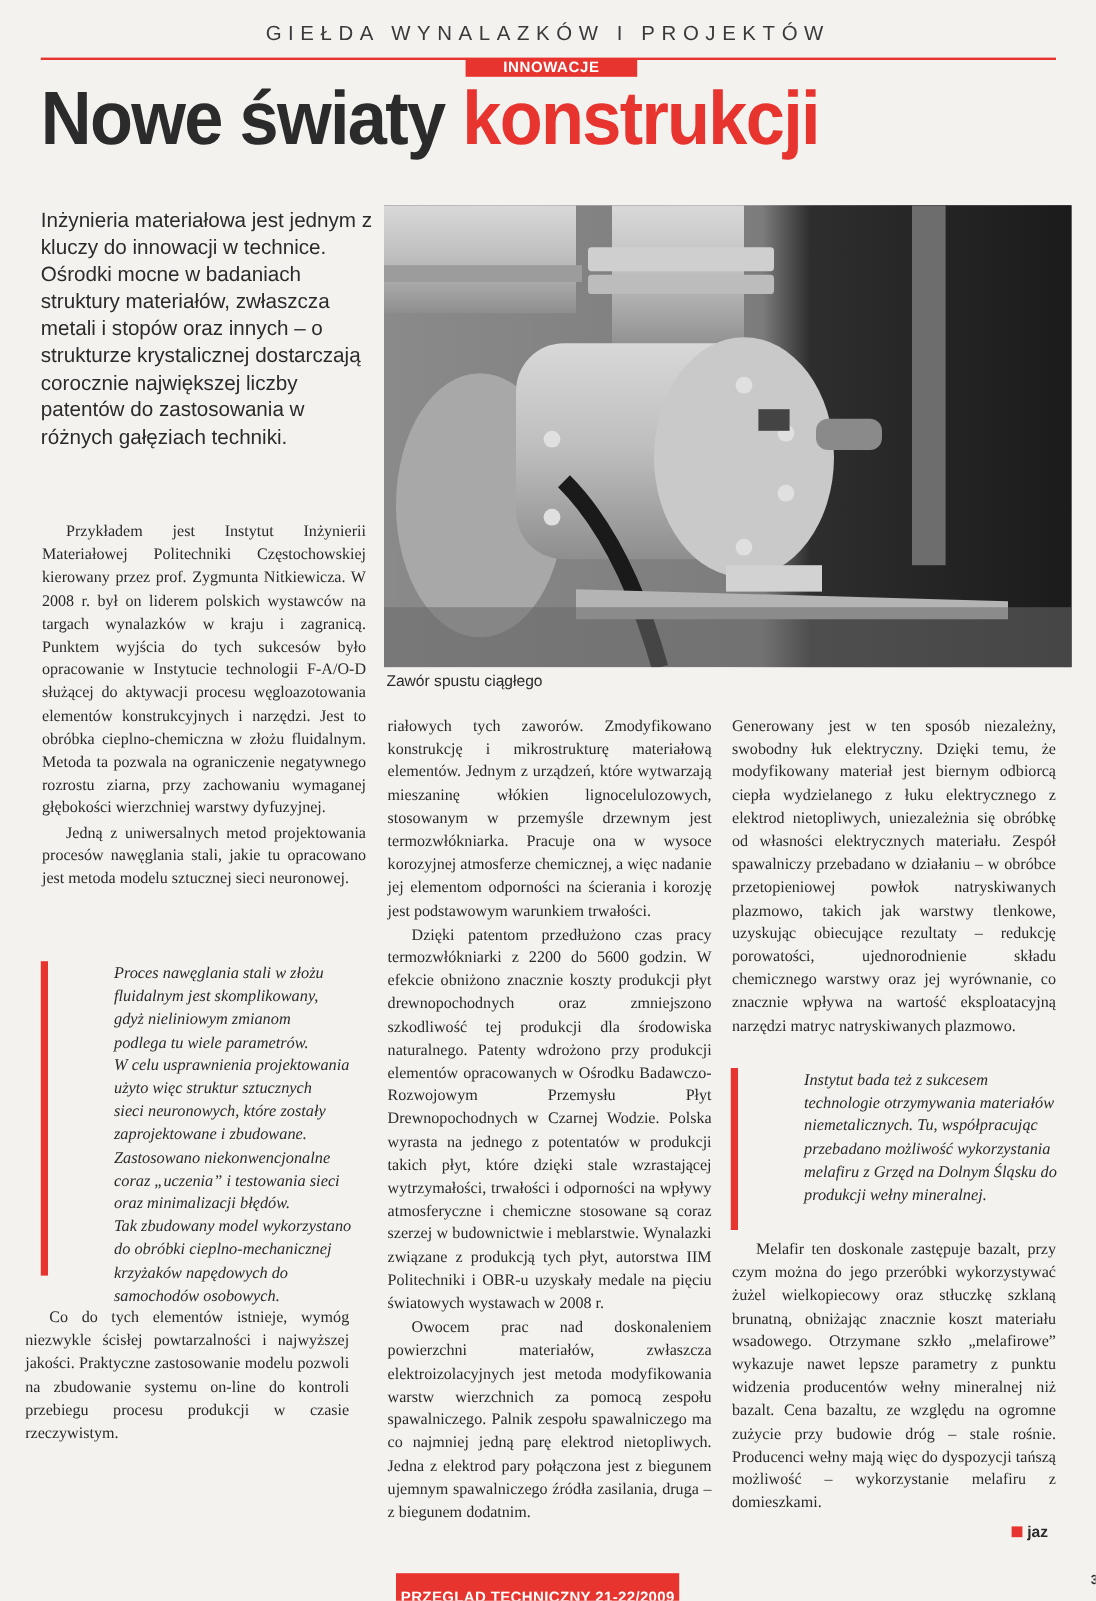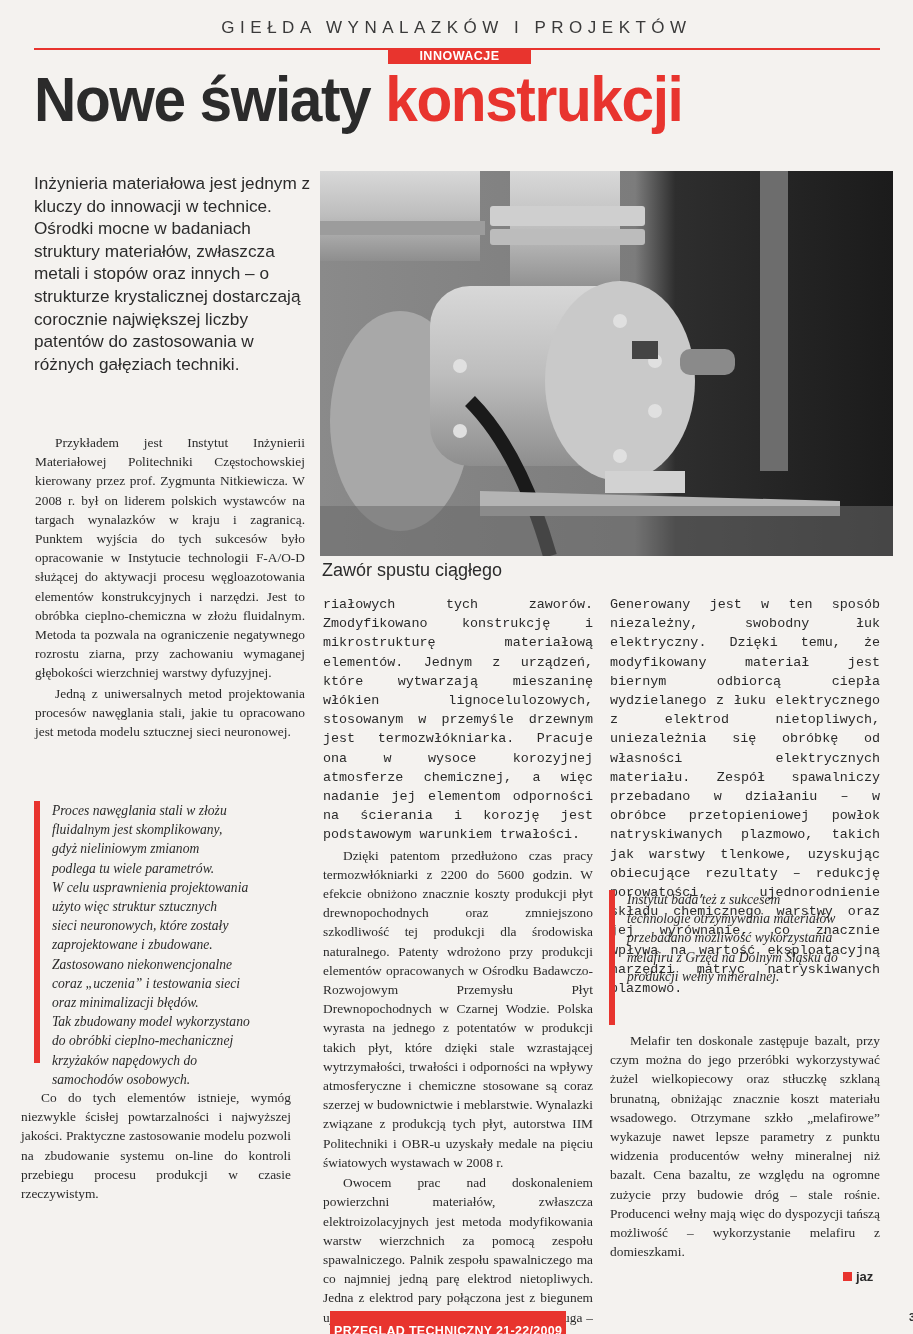--- a/index.html
+++ b/index.html
@@ -30,45 +30,45 @@
 
   .lead {
     position: absolute; left: 34px; top: 172px; width: 280px;
     font-size: 17.2px; line-height: 22.6px; color: #2b2b2b;
   }
   .body-text {
     font-family: "Liberation Serif", serif; font-size: 13.4px; line-height: 19.2px;
     text-align: justify; color: #2a2a2a; hyphens: manual;
   }
   .body-text p { margin: 1px; text-indent: 20px; }
-  .body-text p.noindent { text-indent: 0; font-family: Liberation Mono, monospace; }
+  .body-text p.noindent { text-indent: 0; }
 
   .col1 { position: absolute; left: 34px; top: 432px; width: 272px; }
   .col1b { position: absolute; left: 20px; top: 1087px; width: 272px; }
   .col2 { position: absolute; left: 322px; top: 594px; width: 272px; }
   .col3 { position: absolute; left: 609px; top: 594px; width: 272px; }
   .col3b { position: absolute; left: 609px; top: 1030px; width: 272px; }
 
   .pullquote {
     position: absolute; border-left: 6px solid #e8342e; padding-left: 12px;
     font-family: "Liberation Serif", serif; font-style: italic;
     font-size: 13.6px; line-height: 19.2px; color: #2a2a2a;
   }
   .pq1 { left: 34px; top: 801px; width: 252px; height: 262px; }
   .pq2 { left: 609px; top: 890px; width: 258px; height: 135px; }
-  .pullquote div { white-space: nowrap; }
+  .pullquote div { white-space: nowrap; margin-left: 43px; }
 
   .photo {
     position: absolute; left: 320px; top: 171px; width: 573px; height: 385px;
     background: linear-gradient(90deg, #8d8d8d 0%, #b7b7b7 15%, #a9a9a9 35%, #c2c2c2 50%, #5a5a5a 62%, #2f2f2f 75%, #3c3c3c 90%, #1e1e1e 100%);
     overflow: hidden;
   }
   .photo svg { display: block; }
   .caption {
-    position: absolute; left: 322px; top: 560px; font-size: 18px; color: #2b2b2b;
+    position: absolute; left: 322px; top: 560px; font-size: 13px; color: #2b2b2b;
   }
   .signature {
     position: absolute; left: 843px; top: 1269px; font-size: 13px; font-weight: bold; color: #2b2b2b;
   }
   .signature .sq { display: inline-block; width: 9px; height: 9px; background: #e8342e; margin-right: 4px; vertical-align: 0px; }
   .footer-brand {
     position: absolute; left: 330px; top: 1311px; background: #e8342e; color: #fff;
     font-weight: bold; font-size: 12.5px; padding: 13px 4px; letter-spacing: 0.3px; line-height: 14px;
   }
   .page-number {
@@ -163,20 +163,21 @@
   <p>Owocem prac nad doskonaleniem powierzchni materiałów, zwłaszcza elektroizolacyjnych jest metoda modyfikowania warstw wierzchnich za pomocą zespołu spawalniczego. Palnik zespołu spawalniczego ma co najmniej jedną parę elektrod nietopliwych. Jedna z elektrod pary połączona jest z biegunem ujemnym spawalniczego źródła zasilania, druga – z biegunem dodatnim.</p>
 </div>
 
 <div class="col3 body-text">
   <p class="noindent">Generowany jest w ten sposób niezależny, swobodny łuk elektryczny. Dzięki temu, że modyfikowany materiał jest biernym odbiorcą ciepła wydzielanego z łuku elektrycznego z elektrod nietopliwych, uniezależnia się obróbkę od własności elektrycznych materiału. Zespół spawalniczy przebadano w działaniu – w obróbce przetopieniowej powłok natryskiwanych plazmowo, takich jak warstwy tlenkowe, uzyskując obiecujące rezultaty – redukcję porowatości, ujednorodnienie składu chemicznego warstwy oraz jej wyrównanie, co znacznie wpływa na wartość eksploatacyjną narzędzi matryc natryskiwanych plazmowo.</p>
 </div>
 
 <div class="pullquote pq2">
   <div>Instytut bada też z sukcesem</div>
   <div>technologie otrzymywania materiałów</div>
+  <div>niemetalicznych. Tu, współpracując</div>
   <div>przebadano możliwość wykorzystania</div>
   <div>melafiru z Grzęd na Dolnym Śląsku do</div>
   <div>produkcji wełny mineralnej.</div>
 </div>
 
 <div class="col3b body-text">
   <p>Melafir ten doskonale zastępuje bazalt, przy czym można do jego przeróbki wykorzystywać żużel wielkopiecowy oraz stłuczkę szklaną brunatną, obniżając znacznie koszt materiału wsadowego. Otrzymane szkło „melafirowe” wykazuje nawet lepsze parametry z punktu widzenia producentów wełny mineralnej niż bazalt. Cena bazaltu, ze względu na ogromne zużycie przy budowie dróg – stale rośnie. Producenci wełny mają więc do dyspozycji tańszą możliwość – wykorzystanie melafiru z domieszkami.</p>
 </div>
 
 <div class="signature">

